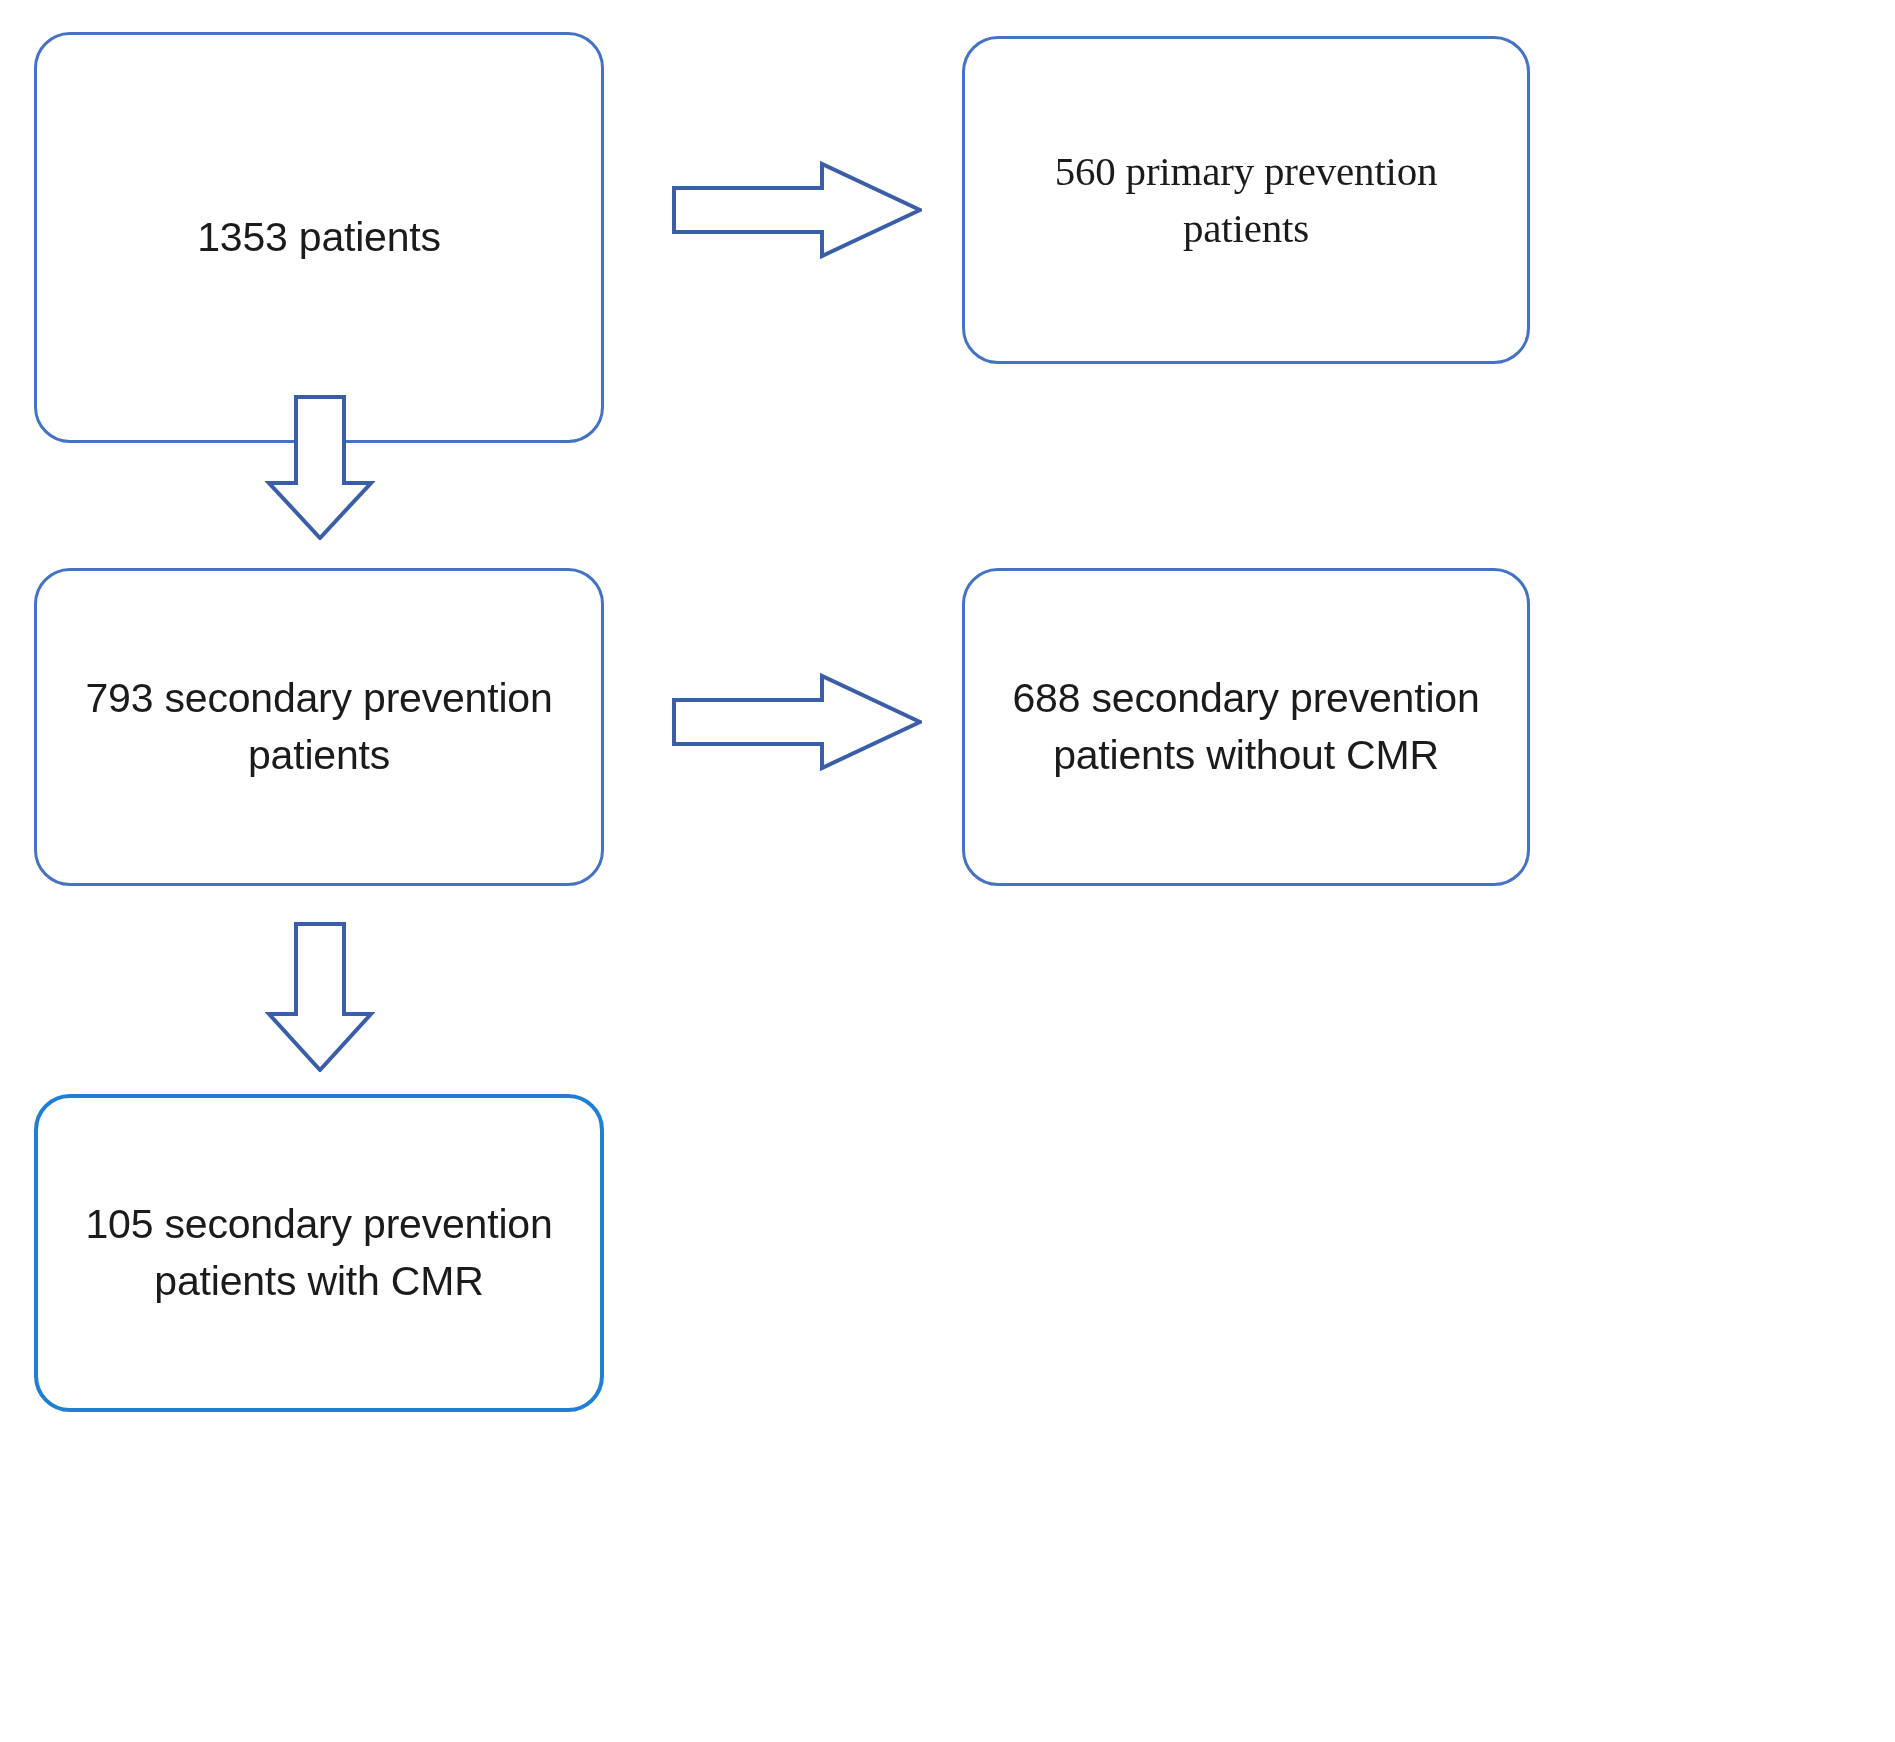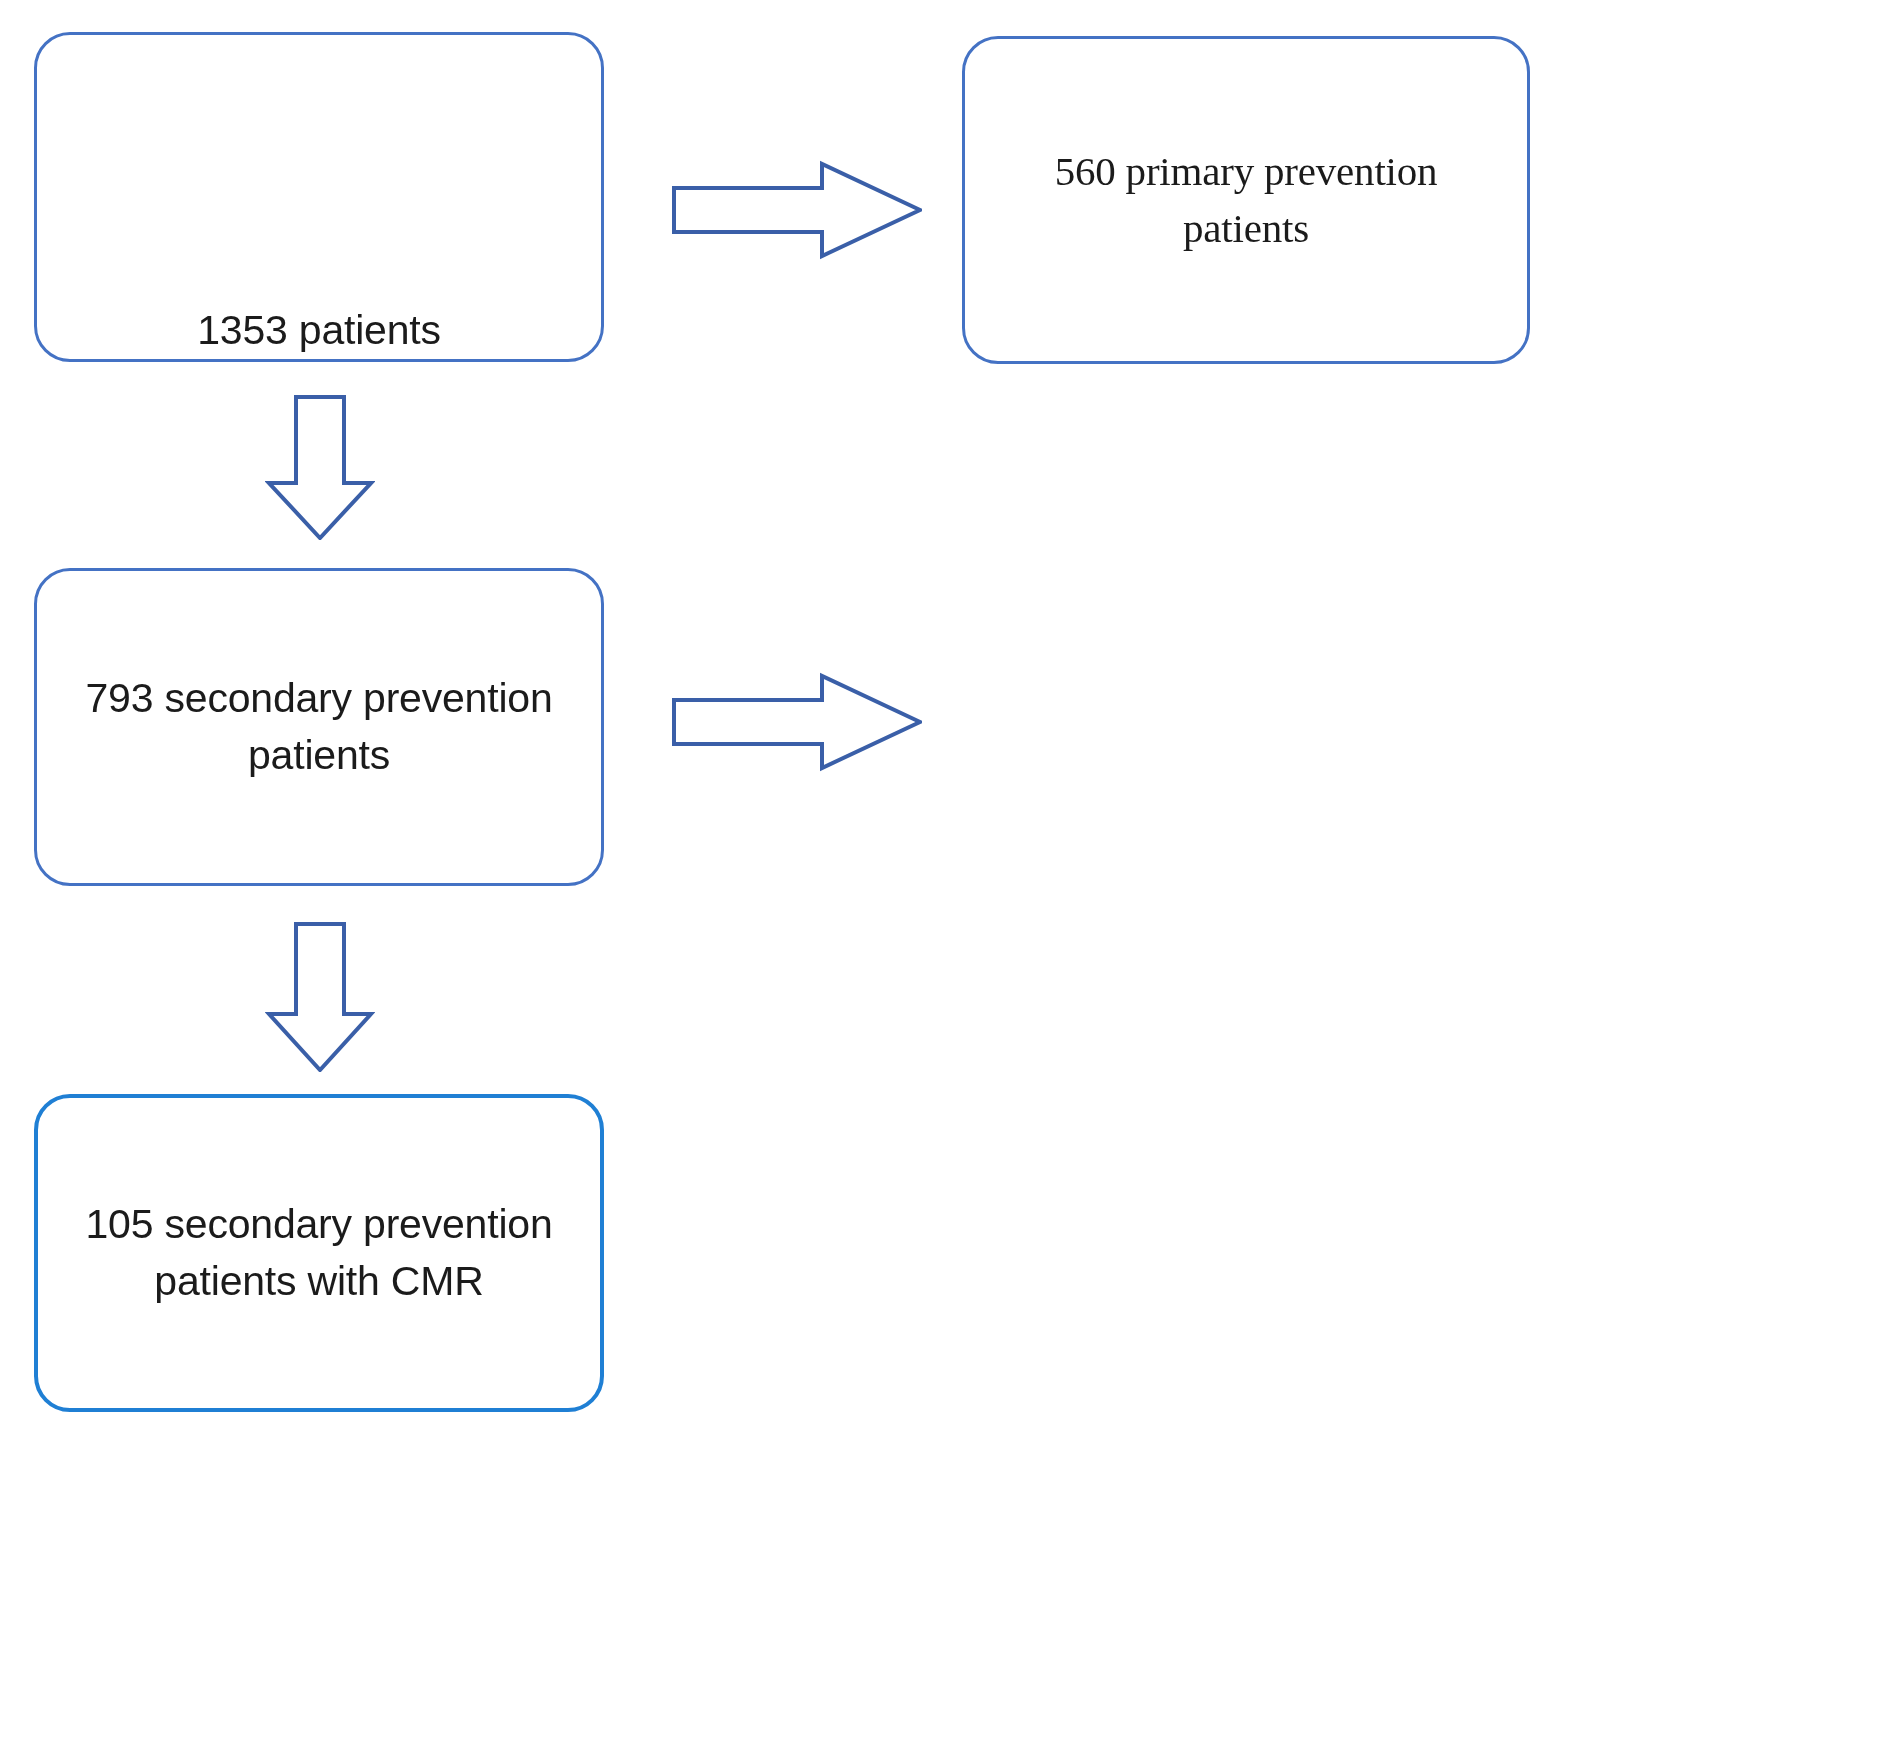--- a/index.html
+++ b/index.html
@@ -39,23 +39,22 @@
     font-size: 41px;
     line-height: 1.40;
     letter-spacing: -0.2px;
     font-weight: 400;
     padding: 0 34px;
     white-space: pre-line;
   }
 
   
   #box-total {
-    left: 34px;  top: 32px;  width: 570px;  height: 330px;
+    left: 34px;  top: 32px;  width: 570px;  height: 411px;
     border: 3.5px solid #4472C4;
-    align-items: flex-end;
   }
   #box-primary {
     left: 962px; top: 36px;  width: 568px; height: 328px;
     border: 3.5px solid #4472C4;
   }
   #box-secondary {
     left: 34px;  top: 568px; width: 570px; height: 318px;
     border: 3.5px solid #4472C4;
   }
   #box-secondary-no-cmr {
@@ -105,20 +104,23 @@
   </div>
 
   <div class="node-box" id="box-primary" style="border-color: rgb(68, 114, 196); font-family: Liberation Serif, serif;">
     <div class="node-text">560 primary prevention patients</div>
   </div>
 
   <div class="node-box" id="box-secondary" style="border-color: rgb(68, 114, 196); justify-content: center;">
     <div class="node-text">793 secondary prevention patients</div>
   </div>
 
+  <div class="node-box" id="box-secondary-no-cmr" style="border-color: rgb(68, 114, 196);">
+    <div class="node-text">688 secondary prevention patients without CMR</div>
+  </div>
 
   <div class="node-box" id="box-secondary-with-cmr" style="border-color: rgb(31, 127, 212);">
     <div class="node-text">105 secondary prevention patients with CMR</div>
   </div>
 
   <div class="arrow" id="arrow-total-to-primary">
     <svg width="250" height="100" viewBox="0 0 250 100">
       <polygon points="2,28 150,28 150,4 248,50 150,96 150,72 2,72" stroke="#3A5FA8" fill="#FFFFFF"></polygon>
     </svg>
   </div>

